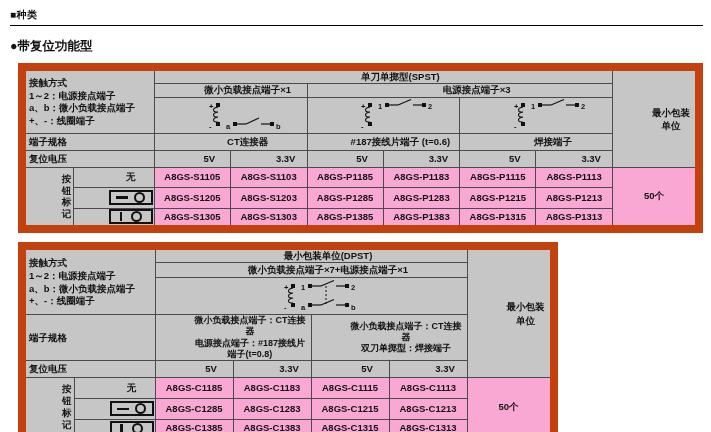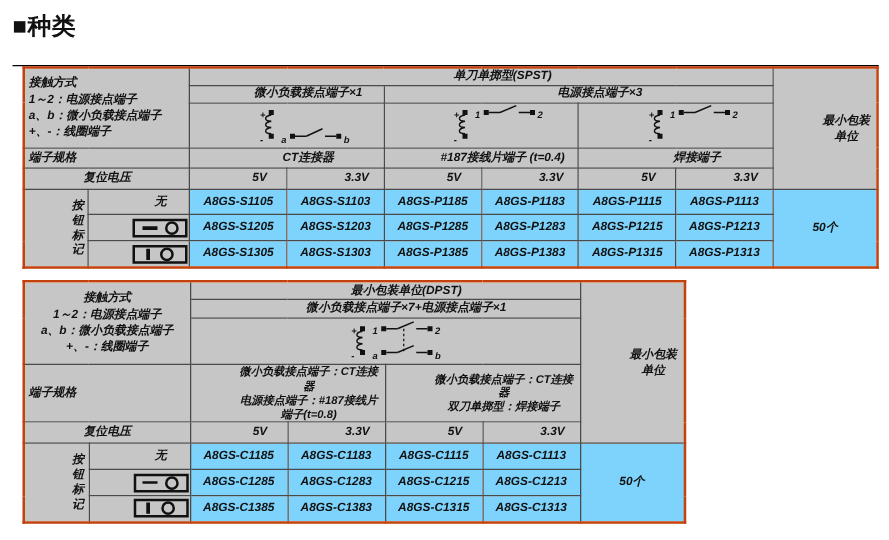--- a/index.html
+++ b/index.html
@@ -5,73 +5,74 @@
   * { box-sizing: border-box; }
   html,body {
     margin:0; padding:0; width:711px; height:432px;
     background:#ffffff; color:#111;
     font-family:"Liberation Sans","DejaVu Sans",sans-serif;
     overflow:hidden;
   }
   .page { padding:6px 8px 0 10px; }
 
   .section-title {
-    font-size:19px; font-weight:bold; letter-spacing:0.5px;
-    padding-bottom:18px; border-bottom:1.5px solid #000;
+    font-size:10px; font-weight:bold; letter-spacing:0.5px;
+    padding-bottom:3px; border-bottom:1.5px solid #000;
     width:693px; margin:2px 0 0 0;
   }
   .subsection-title {
     font-size:12.5px; font-weight:bold; margin:12px 0 8px 0;
   }
 
   table {
     border-collapse:collapse; table-layout:fixed;
-    margin-left:8px; border:2px solid #c2410c;font-style:italic;
+    margin-left:8px; border:8px solid #c2410c;
   }
   td {
     border:1px solid #4a4a4a;
     font-size:9.5px; font-weight:bold;
     text-align:center; vertical-align:middle;
     padding:0 1px; overflow:hidden; line-height:1.25;
   }
   .gray  { background:#c6c6c6;padding-left:35px; }
-  .white { background:#7dd3fc; }
+  .white { background:#f9a8d4; }
 
   .legend-cell { text-align:left; padding:2px 3px; }
   .legend-cell div { margin:1px 0; font-size:9.5px; }
 
   .spec2 div { display:block; font-size:9px; }
 
   
   .markwrap { display:flex; align-items:center; justify-content:center; }
   .markbox {
     display:inline-flex; align-items:center; justify-content:space-evenly;
     width:44px; height:15px; border:2px solid #111; background:transparent;
   }
   .dash   { width:12px; height:2.5px; background:#111; }
   .vbar   { width:2.5px; height:9px;  background:#111; }
   .circleO{ width:11px; height:11px; border:2px solid #111; border-radius:50%; }
 
   svg text { font-family:"Liberation Sans","DejaVu Sans",sans-serif; font-size:7.5px; font-weight:bold; fill:#111; }
   svg { display:block; margin:0 auto; }
 
   
-  .h14 td { height:14px; } .h15 td { height:15px;text-align:center; } .h16 td { height:16px; }
+  .h14 td { height:14px; } .h15 td { height:15px; } .h16 td { height:16px; }
   .h20 td { height:20px; } .h21 td { height:21px; }
   .h36 td { height:36px; } .h32 td { height:32px; }
 
   .minpack { width:46px; margin:0 auto; line-height:1.4; }
   .gap { height:9px; }
 </style>
 </head>
 <body>
 
 <div class="page">
 
   <div class="section-title">■种类</div>
+  <div class="subsection-title">●带复位功能型</div>
 
   <table>
     <colgroup>
       <col style="width:52px">
         <col style="width:74px">
       <col style="width:78px">
         <col style="width:78px">
         <col style="width:78px">
       <col style="width:78px">
         <col style="width:78px">
@@ -141,21 +142,21 @@
           <line x1="53" y1="7" x2="66" y2="1.5" stroke="#111" stroke-width="1.2"></line>
           <line x1="68" y1="7" x2="77" y2="7" stroke="#111" stroke-width="1.2"></line>
           <rect x="77" y="5" width="4" height="4" fill="#111"></rect>
           <text x="83" y="11">2</text>
         </svg>
       </td>
     </tr>
     <tr class="h16">
       <td class="gray legend-cell" colspan="2">端子规格</td>
       <td class="gray" colspan="2">CT连接器</td>
-      <td class="gray" colspan="2">#187接线片端子 (t=0.4)</td>
+      <td class="gray" colspan="2">#187接线片端子 (t=0.6)</td>
       <td class="gray" colspan="2">焊接端子</td>
     </tr>
     <tr class="h15">
       <td class="gray legend-cell" colspan="2">复位电压</td>
       <td class="gray">5V</td>
       <td class="gray">3.3V</td>
       <td class="gray">5V</td>
       <td class="gray">3.3V</td>
       <td class="gray">5V</td>
       <td class="gray">3.3V</td>

